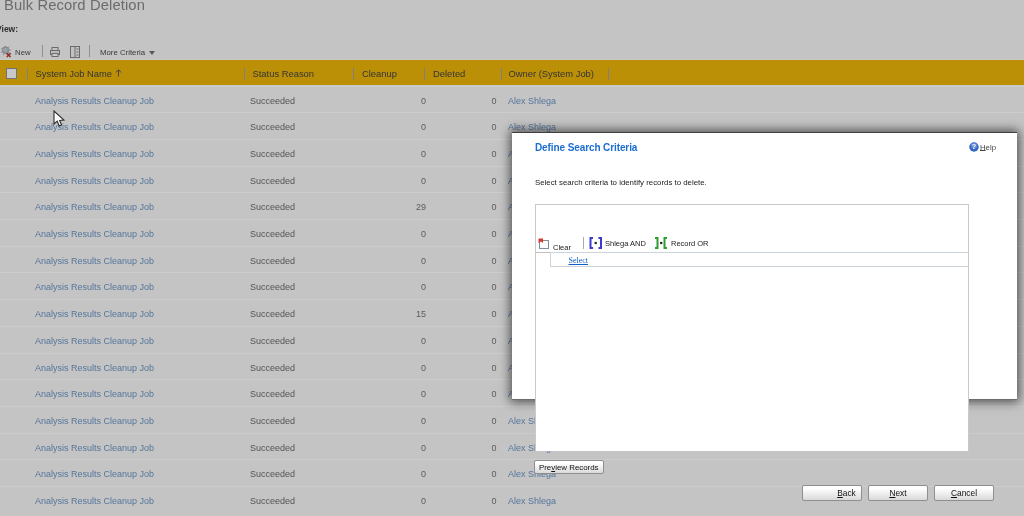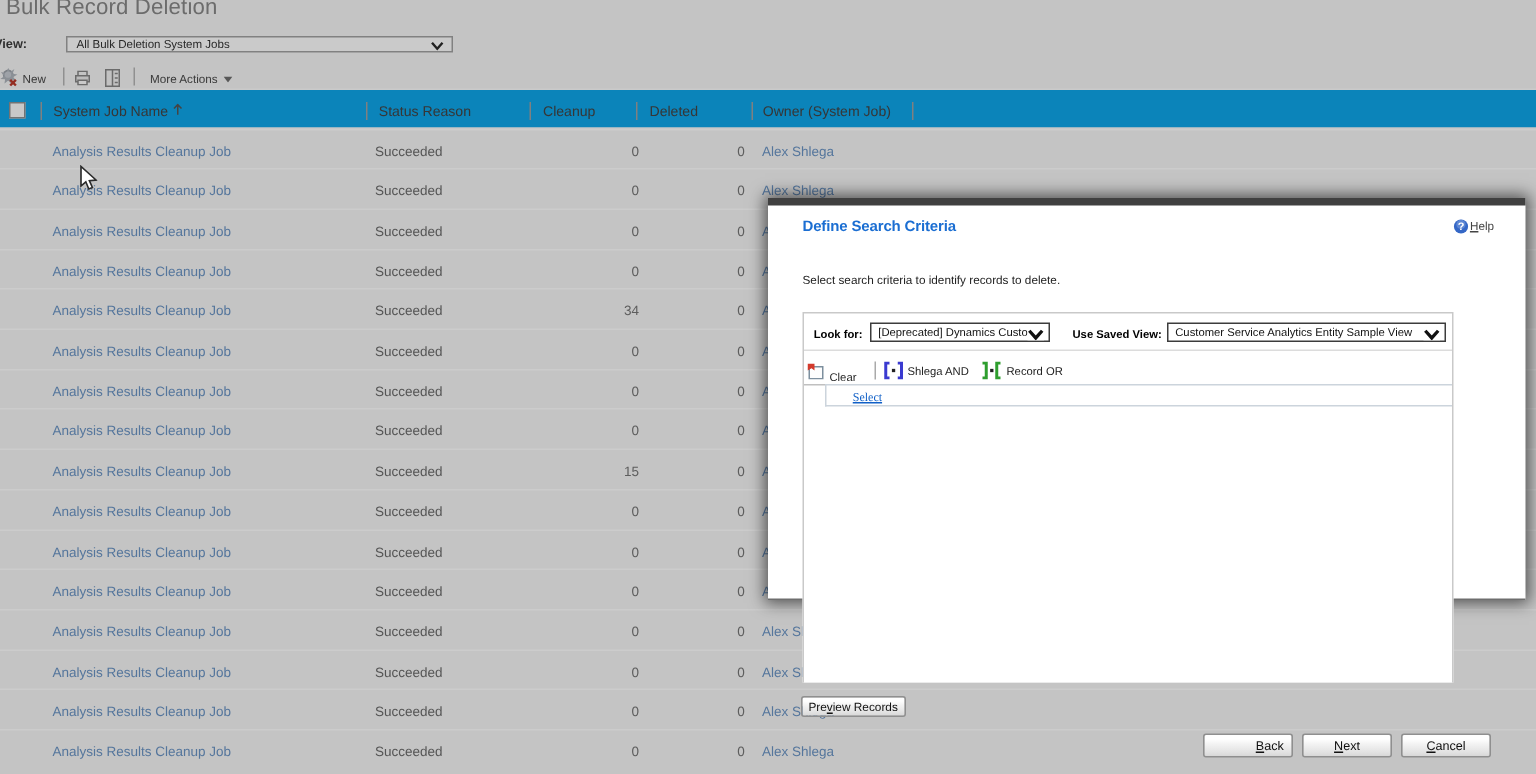--- a/index.html
+++ b/index.html
@@ -10,38 +10,38 @@
 #page { position:absolute; inset:0; background:#f5f5f5; }
 #title { position:absolute; left:4px; top:-3.5px; font-size:14.8px; color:#878787; letter-spacing:0.1px; }
 #viewlabel { position:absolute; left:-4px; top:24px; font-size:8.5px; font-weight:bold; color:#3c3c3c; }
 #viewsel { position:absolute; left:44px; top:23.5px; width:258px; height:11px; border:1px solid #a2a2a2; background:#fdfdfd; font-size:7.7px; color:#333; line-height:9.5px; padding-left:6px; }
 #viewsel svg { position:absolute; right:5px; top:2px; }
 
 #toolbar { position:absolute; left:0; top:44px; width:1024px; height:14.5px; font-size:7.8px; color:#4a4a4a; }
 #toolbar .sep { position:absolute; top:1px; width:1px; height:12px; background:#b5b5b5; }
 #toolbarline { position:absolute; left:0; top:58.5px; width:1024px; height:1px; background:#fdfdfd; }
 
-#ghead { position:absolute; left:0; top:59.5px; width:1024px; height:25.7px; background:#0ea5e9; }
+#ghead { position:absolute; left:0; top:59.5px; width:1024px; height:25.7px; background:#eab308; }
 #gheadline { position:absolute; left:0; top:85.2px; width:1024px; height:1px; background:#fbfbfb; }
 #ghead .hsep { position:absolute; top:8px; width:1px; height:12px; background:#a0a0a0; }
 #ghead .hlbl { position:absolute; top:8px; font-size:9.4px; color:#444; white-space:nowrap; }
 #cbx { position:absolute; left:6px; top:8px; width:11px; height:11px; background:#fbfbfb; border:1px solid #909090; }
 
 .row { position:absolute; left:0; width:1024px; height:26.7px; border-top:1px solid #ffffff; font-size:9px; }
 .row .name { position:absolute; left:35px; top:9px; color:#6b94c4; }
 .row .st { position:absolute; left:250px; top:9px; color:#6b6b6b; }
 .row .del { position:absolute; left:346px; top:9px; width:80px; text-align:right; color:#757575; }
 .row .fail { position:absolute; left:416.5px; top:9px; width:80px; text-align:right; color:#757575; }
 .row .own { position:absolute; left:508px; top:9px; color:#6b94c4; }
 
 #overlay { position:absolute; inset:0; background:rgba(0,0,0,0.20); z-index:4; }
 
 #cursor { position:absolute; left:53px; top:110px; z-index:6; }
 
-#dialog { position:absolute; left:512px; top:131.5px; width:505px; height:268px; background:#fff; z-index:10; box-shadow:0 0 10px 2px rgba(0,0,0,0.6); border-top:5px solid #404040; border-bottom:1.5px solid #6e6e6e; }
+#dialog { position:absolute; left:512px; top:131.5px; width:505px; height:268px; background:#fff; z-index:10; box-shadow:0 0 10px 2px rgba(0,0,0,0.6); border-top:1px solid #404040; border-bottom:1.5px solid #6e6e6e; }
 #dtitle { position:absolute; left:23px; top:9px; font-size:10px; font-weight:bold; color:#1b6ed2; letter-spacing:-0.1px; }
 #dhelp { position:absolute; right:21px; top:9px; font-size:7.8px; color:#444; }
 #dhelp .ht { text-decoration:underline; }
 #ddesc { position:absolute; left:23px; top:45.5px; font-size:7.85px; color:#222; }
 #critbox { position:absolute; left:23px; top:71.5px; width:433.5px; height:246.5px; border:1px solid #c9c9c9; background:#fff; }
 #lookrow { position:absolute; left:0; top:0; width:100%; height:24.5px; border-bottom:1px solid #dcdcdc; }
 #lookrow .blbl { position:absolute; top:8.5px; font-size:7.5px; font-weight:bold; color:#000; }
 .dd { position:absolute; top:6px; height:13px; border:1px solid #3c3c3c; background:#fff; font-size:7.5px; color:#111; line-height:11px; padding-left:5px; padding-right:15px; white-space:nowrap; overflow:hidden; }
 .dd svg { position:absolute; right:3px; top:2.5px; background:#fff; }
 #ctoolbar { position:absolute; left:0; top:25.5px; width:100%; height:20.5px; font-size:7.5px; color:#222; }
@@ -52,25 +52,20 @@
 #pvbtn { left:22px; top:327.5px; width:69.5px; height:13.5px; font-size:7.9px; line-height:13.5px; }
 #backbtn { left:290px; top:352.5px; width:60px; height:15.5px; font-size:8.4px; line-height:14.5px;padding-left:29px; }
 #nextbtn { left:356px; top:352.5px; width:60px; height:15.5px; font-size:8.4px; line-height:14.5px; }
 #cancelbtn { left:422px; top:352.5px; width:60px; height:15.5px; font-size:8.4px; line-height:14.5px; }
 </style>
 </head>
 <body>
 <div id="page">
   <div id="title">Bulk Record Deletion</div>
   <div id="viewlabel">View:</div>
-  <div id="viewsel">All Bulk Deletion System Jobs
-    <svg width="9" height="7" viewBox="0 0 9 7">
-        <polyline points="1,1.5 4.5,5.5 8,1.5" fill="none" stroke="#2a2a2a" stroke-width="1.6"></polyline>
-      </svg>
-  </div>
   <div id="toolbar">
     <svg class="abs" style="left:0px;top:1px" width="13" height="13" viewBox="0 0 13 13">
       <circle cx="5.5" cy="5" r="3.6" fill="#9aa0a8"></circle>
       <path d="M5.5 0.2 L6.6 3.2 L9.6 1 L8.3 4.2 L11.6 4.6 L8.8 6.4 L11 9 L7.8 8.2 L7.6 11 L5.5 8.6 L3 10.6 L3.4 7.8 L0.2 7.6 L2.8 5.8 L0.6 3 L4.2 3.8 Z" fill="#aeb4bc"></path>
       <circle cx="5.3" cy="4.8" r="2.1" fill="#c6cbd2"></circle>
       <path d="M6.8 8.2 L10.6 12 M10.6 8.2 L6.8 12" stroke="#b9372a" stroke-width="1.6" fill="none"></path>
     </svg>
     <span class="abs" style="left:15px;top:3.5px">New</span>
     <div class="sep" style="left:42px"></div>
     <svg class="abs" style="left:50px;top:2.5px" width="10" height="10" viewBox="0 0 10 10">
@@ -79,21 +74,21 @@
       <rect x="2" y="6.5" width="6" height="3" fill="#fdfdfd" stroke="#868686"></rect>
     </svg>
     <svg class="abs" style="left:70px;top:1.5px" width="10" height="12" viewBox="0 0 10 12">
       <rect x="0.5" y="0.5" width="9" height="11" fill="#f3f3f3" stroke="#868686"></rect>
       <line x1="5" y1="0.5" x2="5" y2="11.5" stroke="#868686"></line>
       <line x1="6.5" y1="3" x2="8.5" y2="3" stroke="#868686"></line>
       <line x1="6.5" y1="6" x2="8.5" y2="6" stroke="#868686"></line>
       <line x1="6.5" y1="9" x2="8.5" y2="9" stroke="#868686"></line>
     </svg>
     <div class="sep" style="left:89px"></div>
-    <span class="abs" style="left:100px;top:3.5px">More Actions</span>
+    <span class="abs" style="left:100px;top:3.5px">More Criteria</span>
     <svg class="abs" style="left:149px;top:6.5px" width="6" height="4" viewBox="0 0 6 4">
         <polygon points="0,0 6,0 3,4" fill="#6e6e6e"></polygon>
       </svg>
   </div>
   <div id="toolbarline"></div>
   <div id="ghead">
     <div id="cbx"></div>
     <div class="hsep" style="left:27px"></div>
     <div class="hlbl" style="left:35.5px">System Job Name
       <svg width="7" height="8" viewBox="0 0 7 8" style="vertical-align:0px">
@@ -136,21 +131,21 @@
 <div class="row" style="top:165.6px">
         <span class="name">Analysis Results Cleanup Job</span>
         <span class="st">Succeeded</span>
         <span class="del">0</span>
         <span class="fail">0</span>
         <span class="own">Alex Shlega</span>
       </div>
 <div class="row" style="top:192.3px">
         <span class="name">Analysis Results Cleanup Job</span>
         <span class="st">Succeeded</span>
-        <span class="del">34</span>
+        <span class="del">29</span>
         <span class="fail">0</span>
         <span class="own">Alex Shlega</span>
       </div>
 <div class="row" style="top:219.0px">
         <span class="name">Analysis Results Cleanup Job</span>
         <span class="st">Succeeded</span>
         <span class="del">0</span>
         <span class="fail">0</span>
         <span class="own">Alex Shlega</span>
       </div>
@@ -234,34 +229,20 @@
   <div id="dtitle">Define Search Criteria</div>
   <div id="dhelp">
     <svg width="10" height="10" viewBox="0 0 11 11" style="vertical-align:-2.5px;margin-right:1px">
       <circle cx="5.5" cy="5.5" r="5.2" fill="#3467c6"></circle>
       <circle cx="5.5" cy="4" r="3.4" fill="#7fa3e0" opacity="0.55"></circle>
       <text x="5.5" y="8.2" font-size="8" font-weight="bold" fill="#fff" text-anchor="middle" font-family="Liberation Sans">?</text>
     </svg><span class="ht">H</span>elp
   </div>
   <div id="ddesc">Select search criteria to identify records to delete.</div>
   <div id="critbox">
-    <div id="lookrow">
-      <span class="blbl" style="left:6.5px">Look for:</span>
-      <div class="dd" style="left:43.5px;width:120.5px">[Deprecated] Dynamics Custo
-        <svg width="11" height="8" viewBox="0 0 11 8">
-            <polyline points="1.2,1.5 5.5,6.3 9.8,1.5" fill="none" stroke="#111" stroke-width="2.2"></polyline>
-          </svg>
-      </div>
-      <span class="blbl" style="left:179px">Use Saved View:</span>
-      <div class="dd" style="left:241.5px;width:186px">Customer Service Analytics Entity Sample View
-        <svg width="11" height="8" viewBox="0 0 11 8">
-            <polyline points="1.2,1.5 5.5,6.3 9.8,1.5" fill="none" stroke="#111" stroke-width="2.2"></polyline>
-          </svg>
-      </div>
-    </div>
     <div id="ctoolbar">
       <svg class="abs" style="left:2px;top:7px" width="12" height="11" viewBox="0 0 12 11">
         <rect x="1.5" y="2.5" width="9" height="8" fill="#fdfdfd" stroke="#7d8f9e"></rect>
         <path d="M0.5 0.5 L5 0.5 L5 5 L3 3.5 L0.5 5 Z" fill="#d33a2c"></path>
       </svg>
       <span class="abs" style="left:17px;top:12px">Clear</span>
       <div class="abs" style="left:47px;top:6px;width:1px;height:12px;background:#aaa"></div>
       <svg class="abs" style="left:52.5px;top:6.5px" width="13" height="12" viewBox="0 0 13 12">
         <path d="M4 1 L1.5 1 L1.5 11 L4 11" fill="none" stroke="#3a3ad0" stroke-width="2"></path>
         <path d="M9.5 1 L12 1 L12 11 L9.5 11" fill="none" stroke="#3a3ad0" stroke-width="2"></path>

